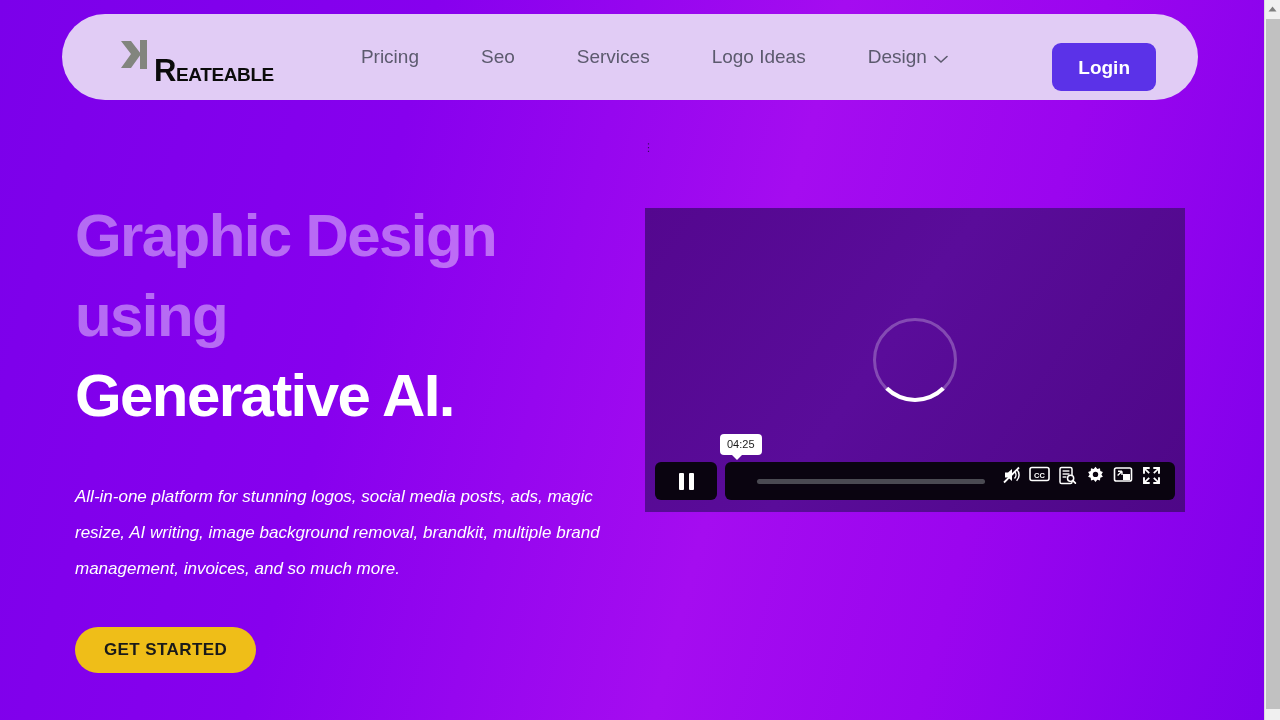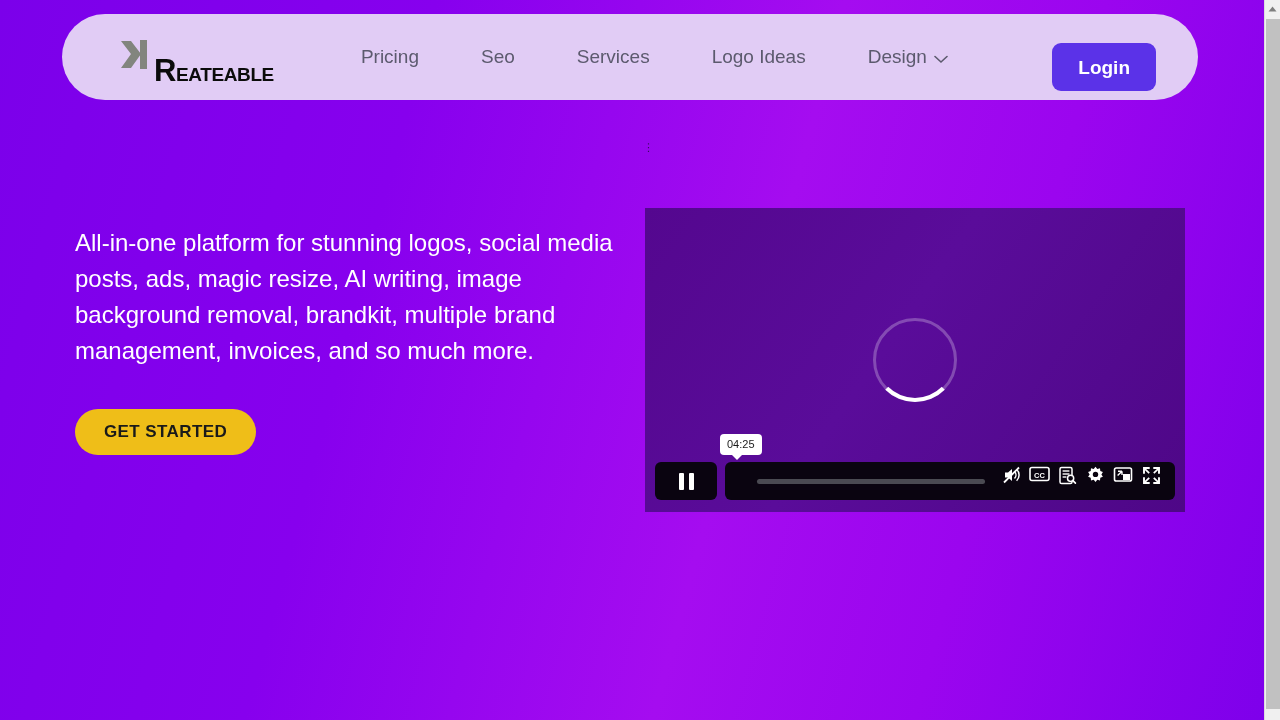--- a/index.html
+++ b/index.html
@@ -61,22 +61,22 @@
 
   
   #hero-left { position:absolute; left:75px; top:196px; width:560px; }
   #headline {
     font-size:60px; font-weight:bold; line-height:80px;
     letter-spacing:-1.6px;
   }
   #headline .faded { color:rgba(255,255,255,0.42); }
   #headline .solid  { color:#FFFFFF; }
   #subcopy {
-    margin-top:29px; width:545px;
-    color:#FFFFFF; font-size:24px; line-height:36px;
+    margin-top:43px; width:545px;
+    color:#FFFFFF; font-size:17px; line-height:36px;font-style:italic;
   }
   #cta {
     margin-top:40px;
     background:#EFBE18; color:#1A1A1A;
     font-size:17px; font-weight:bold; letter-spacing:.4px;
     border:none; border-radius:28px;
     padding:0 29px; height:46px; cursor:pointer;
     font-family:"Liberation Sans", sans-serif;
   }
 
@@ -190,20 +190,25 @@
         </span>
       </div>
     </nav>
 
     <button id="login">Login</button>
   </div>
 
   <div id="artifact">⋮</div>
 
   <div id="hero-left">
+    <h1 id="headline">
+      <span class="faded">Graphic Design using</span>
+      <br>
+      <span class="solid">Generative AI.</span>
+    </h1>
     <p id="subcopy">All-in-one platform for stunning logos, social media posts, ads, magic resize, AI writing, image background removal, brandkit, multiple brand management, invoices, and so much more.</p>
     <button id="cta">GET STARTED</button>
   </div>
 
   <div id="video">
 
     <div id="spinner">
       <div class="ring"></div>
       <div class="arc"></div>
     </div>

